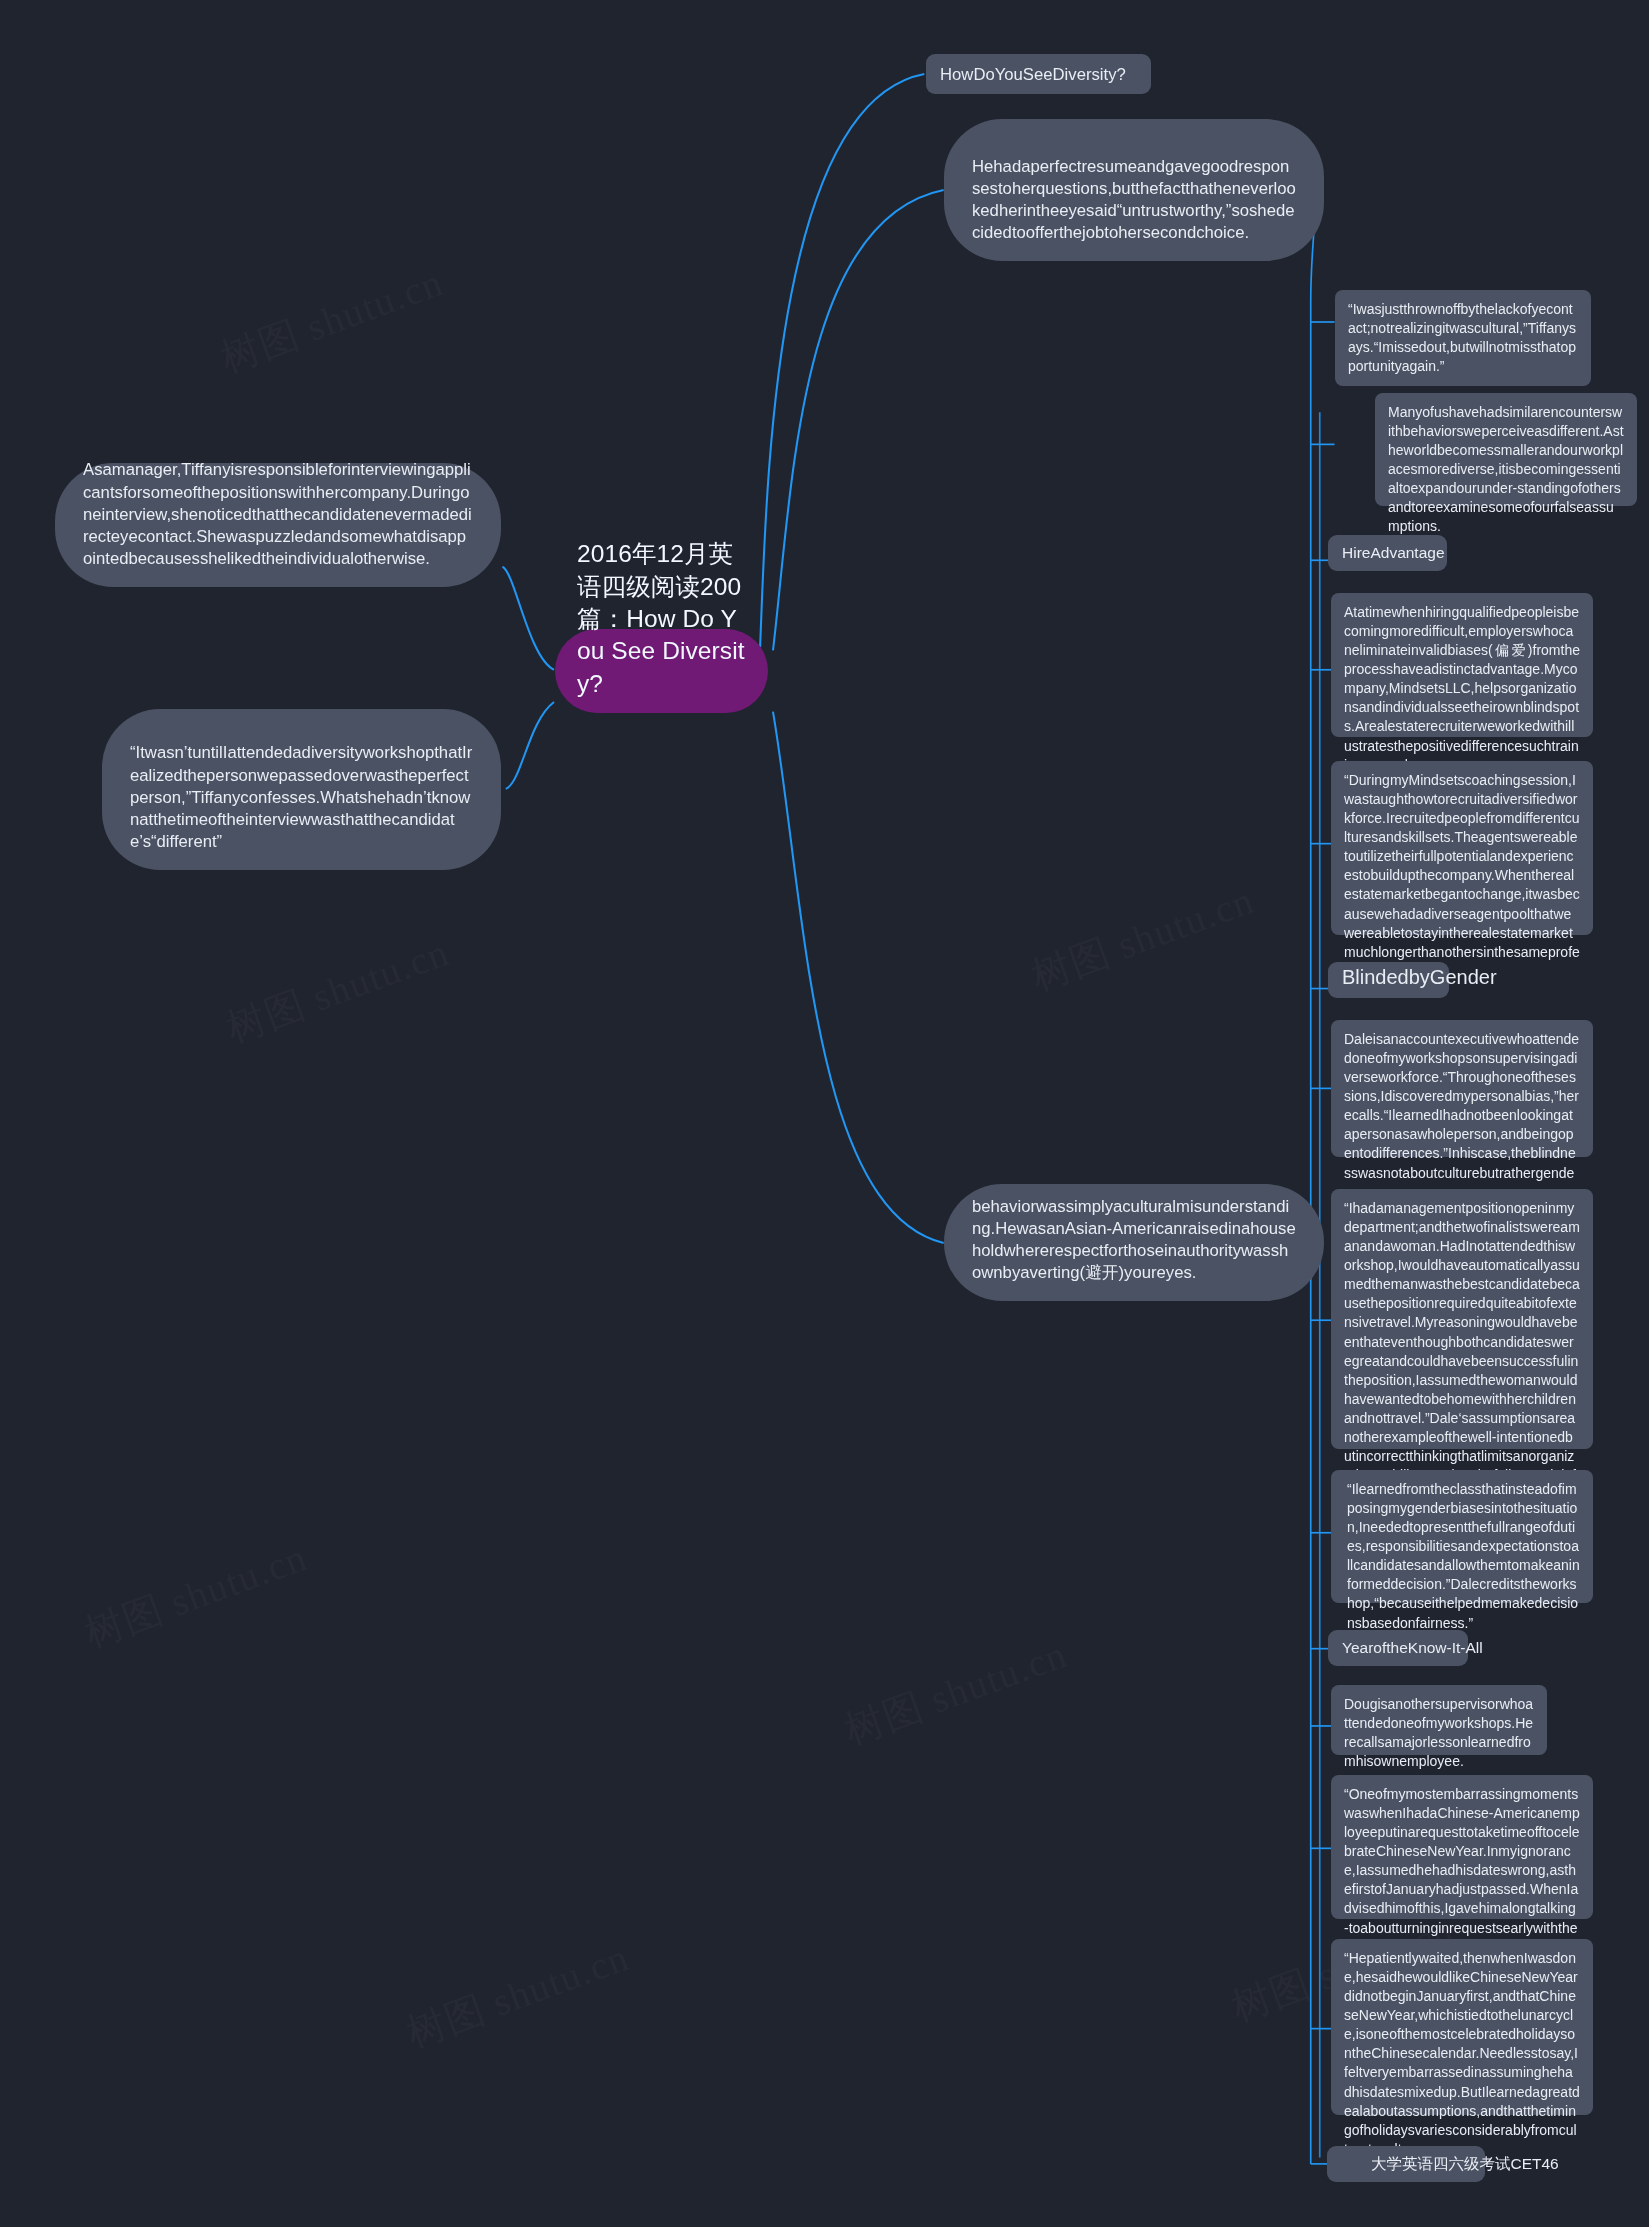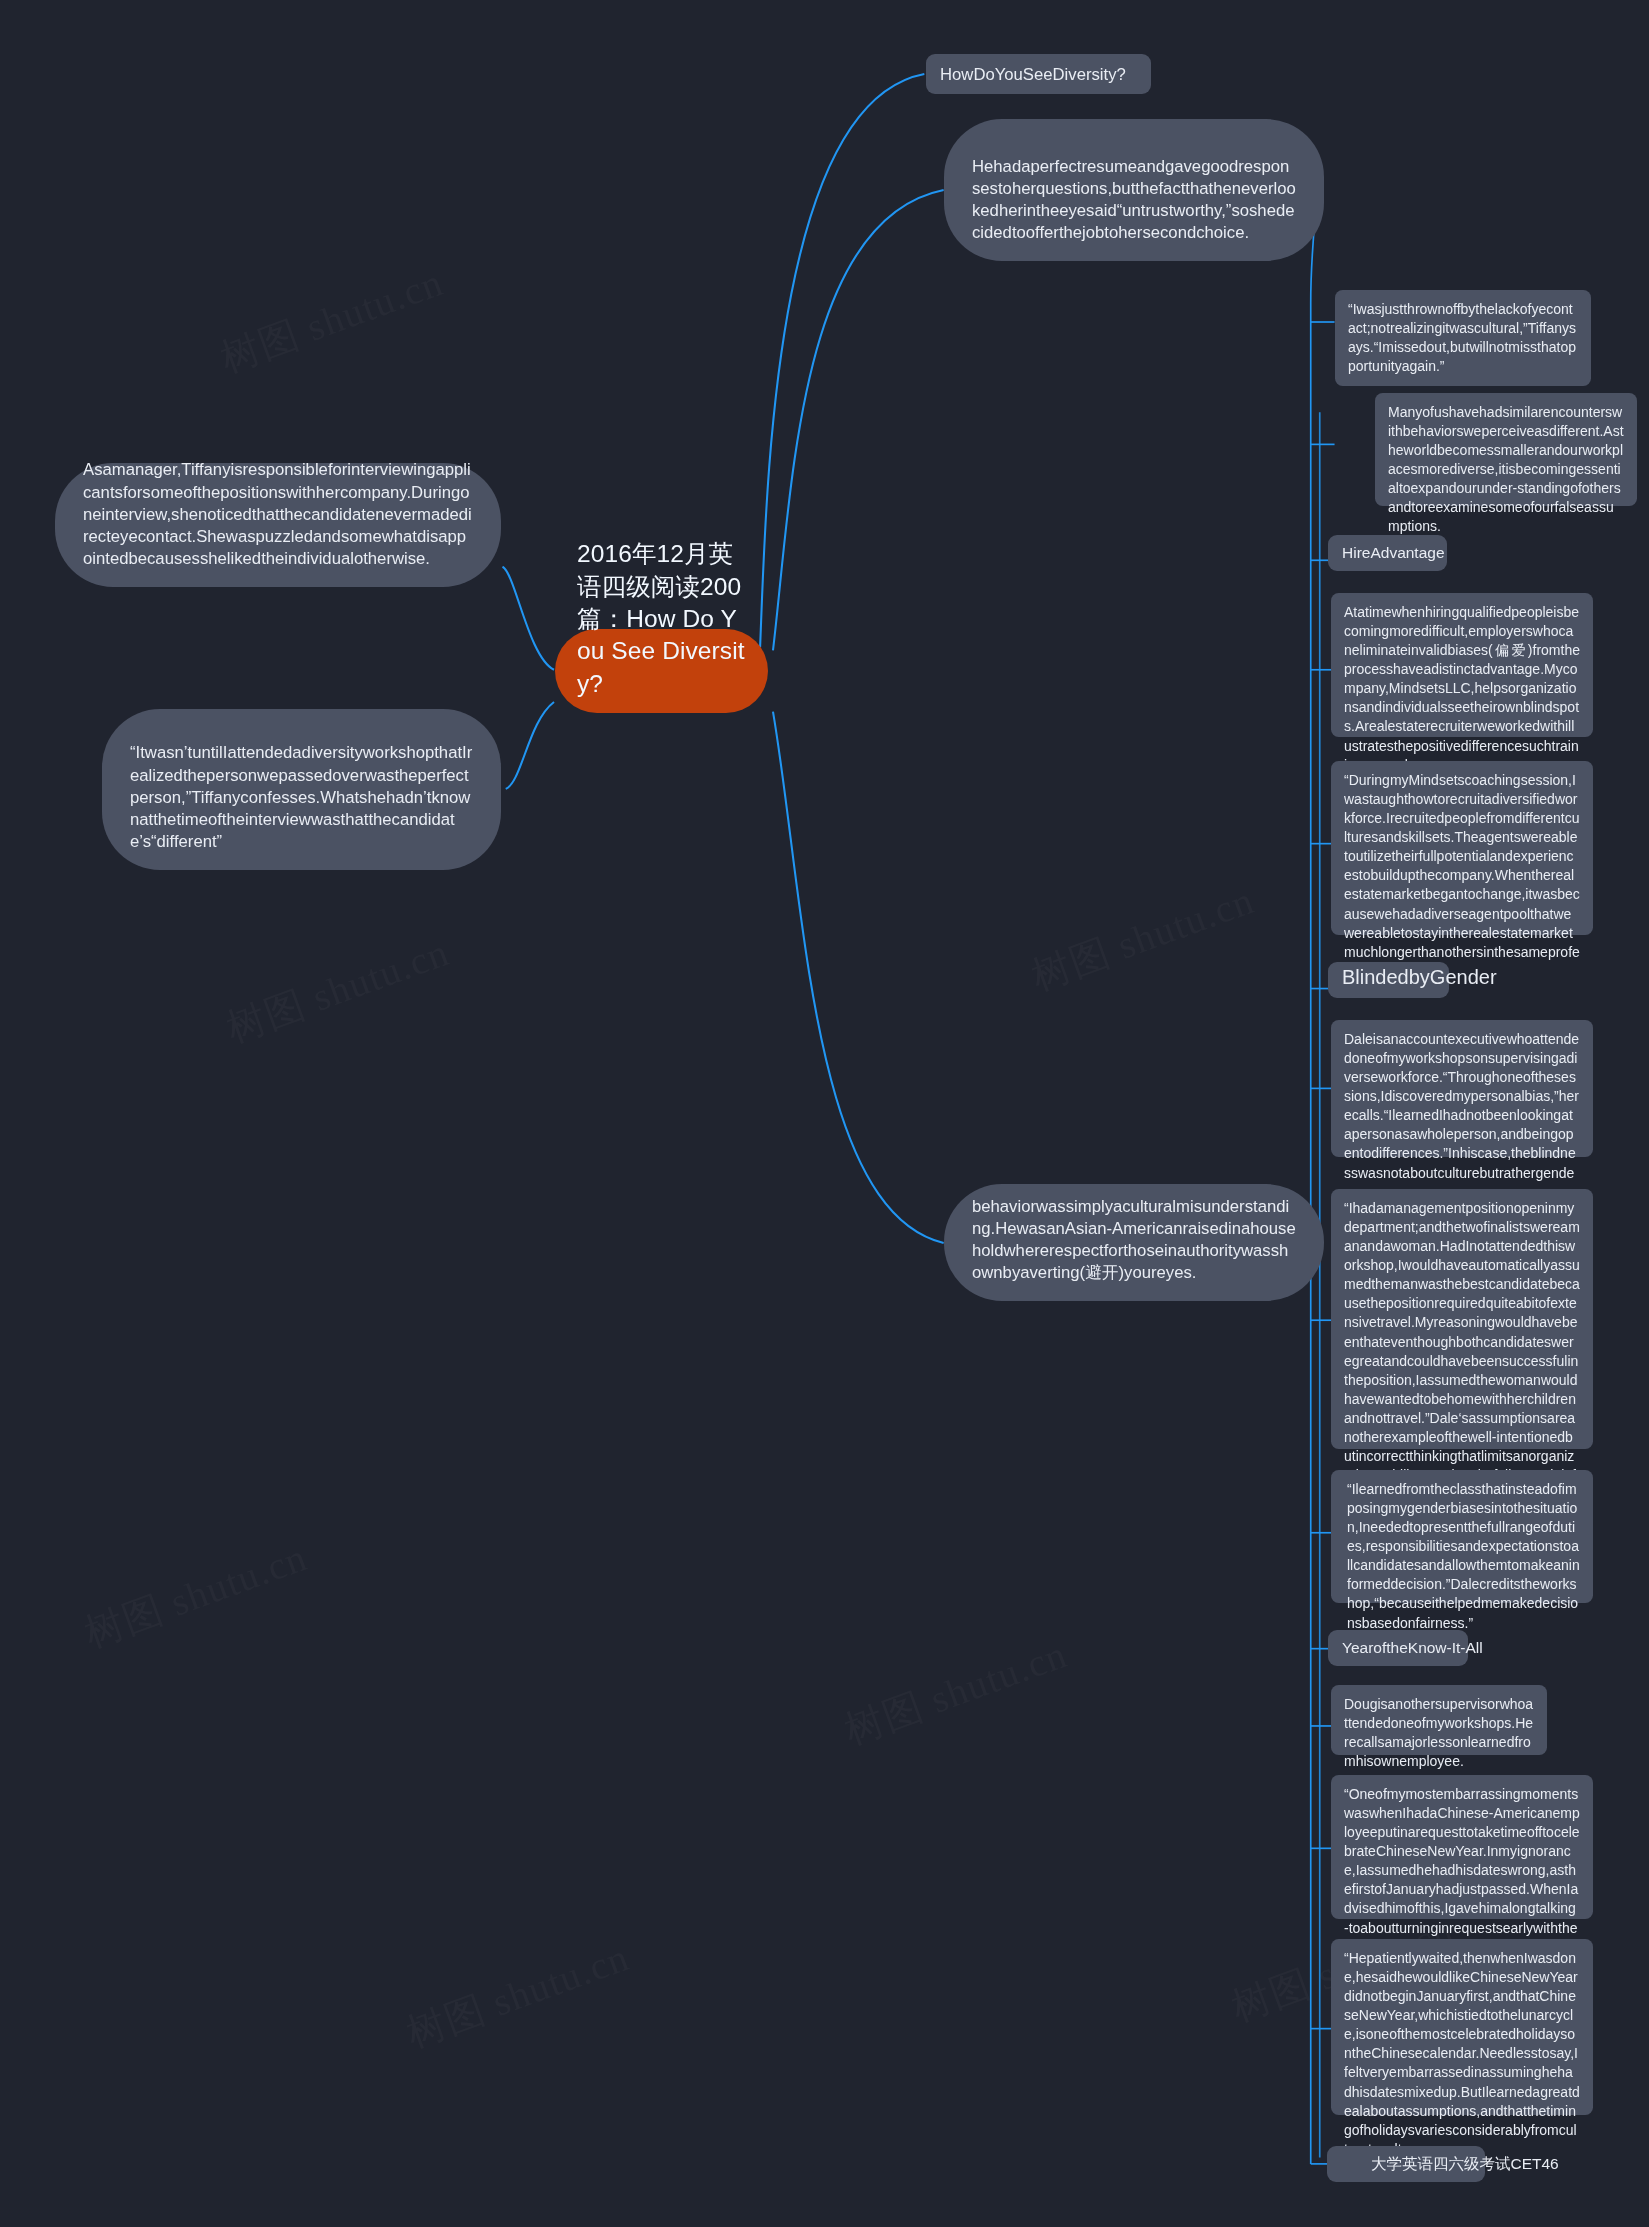--- a/index.html
+++ b/index.html
@@ -55,21 +55,21 @@
     display: flex;
     align-items: flex-end;
     justify-content: center;
     text-align: justify;
     line-height: 1.33;
     word-break: break-all;
     white-space: normal;
   }
 
   .node-root {
-    background: #c2410c;
+    background: #701a75;
     border-radius: 58px;
     font-size: 24.5px;
     line-height: 1.32;
     color: #f2f8ff;
     text-align: left;
     padding: 13px 22px;
     letter-spacing: 0.1px;
   }
 
   .node-oval {

